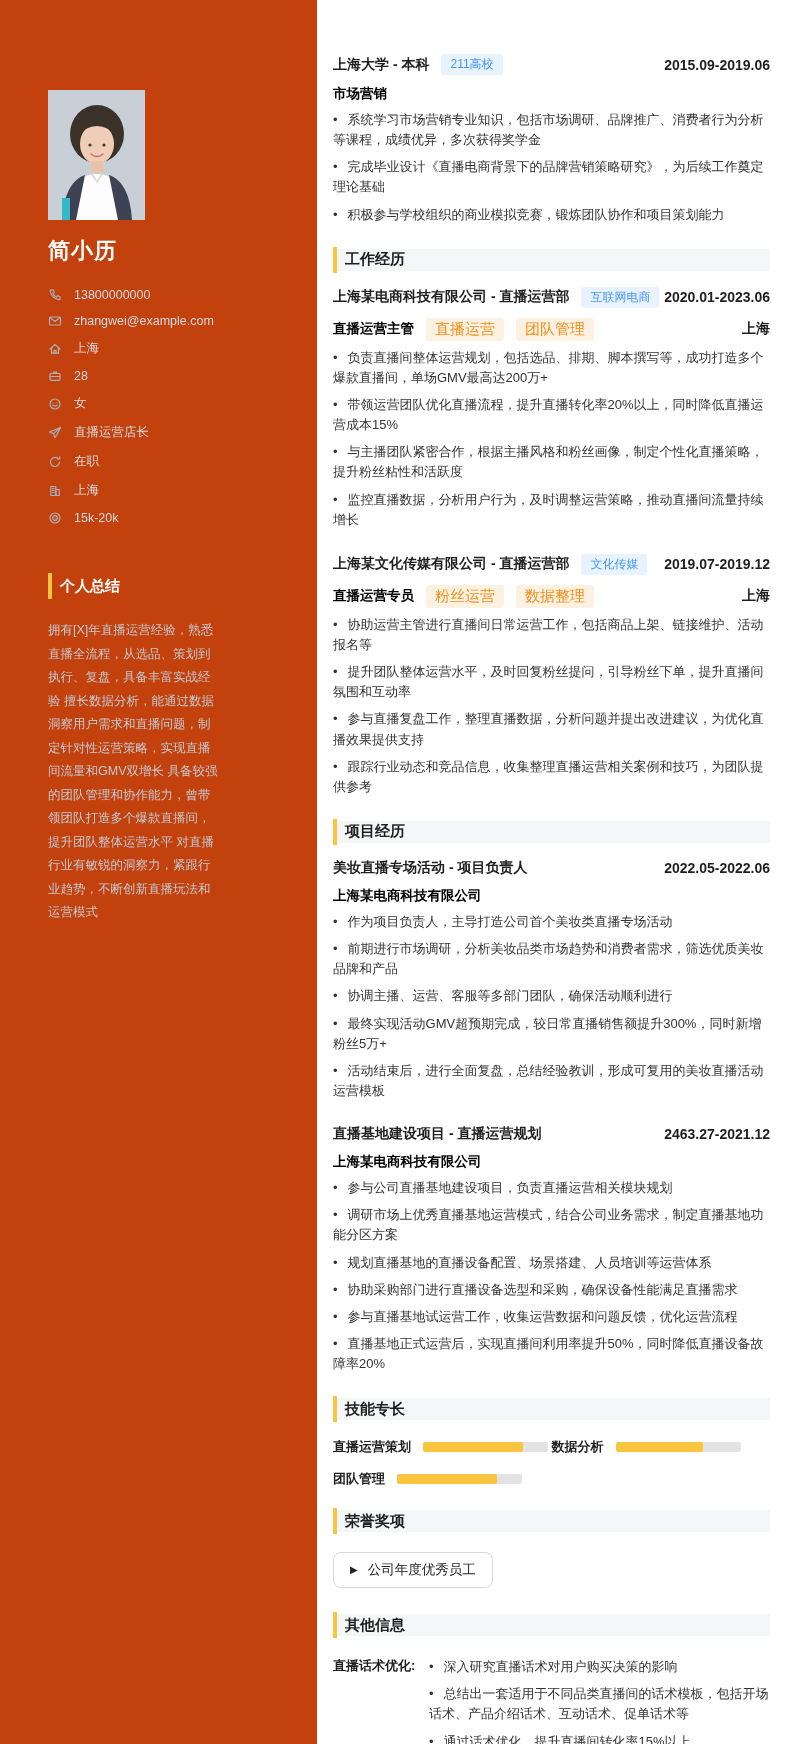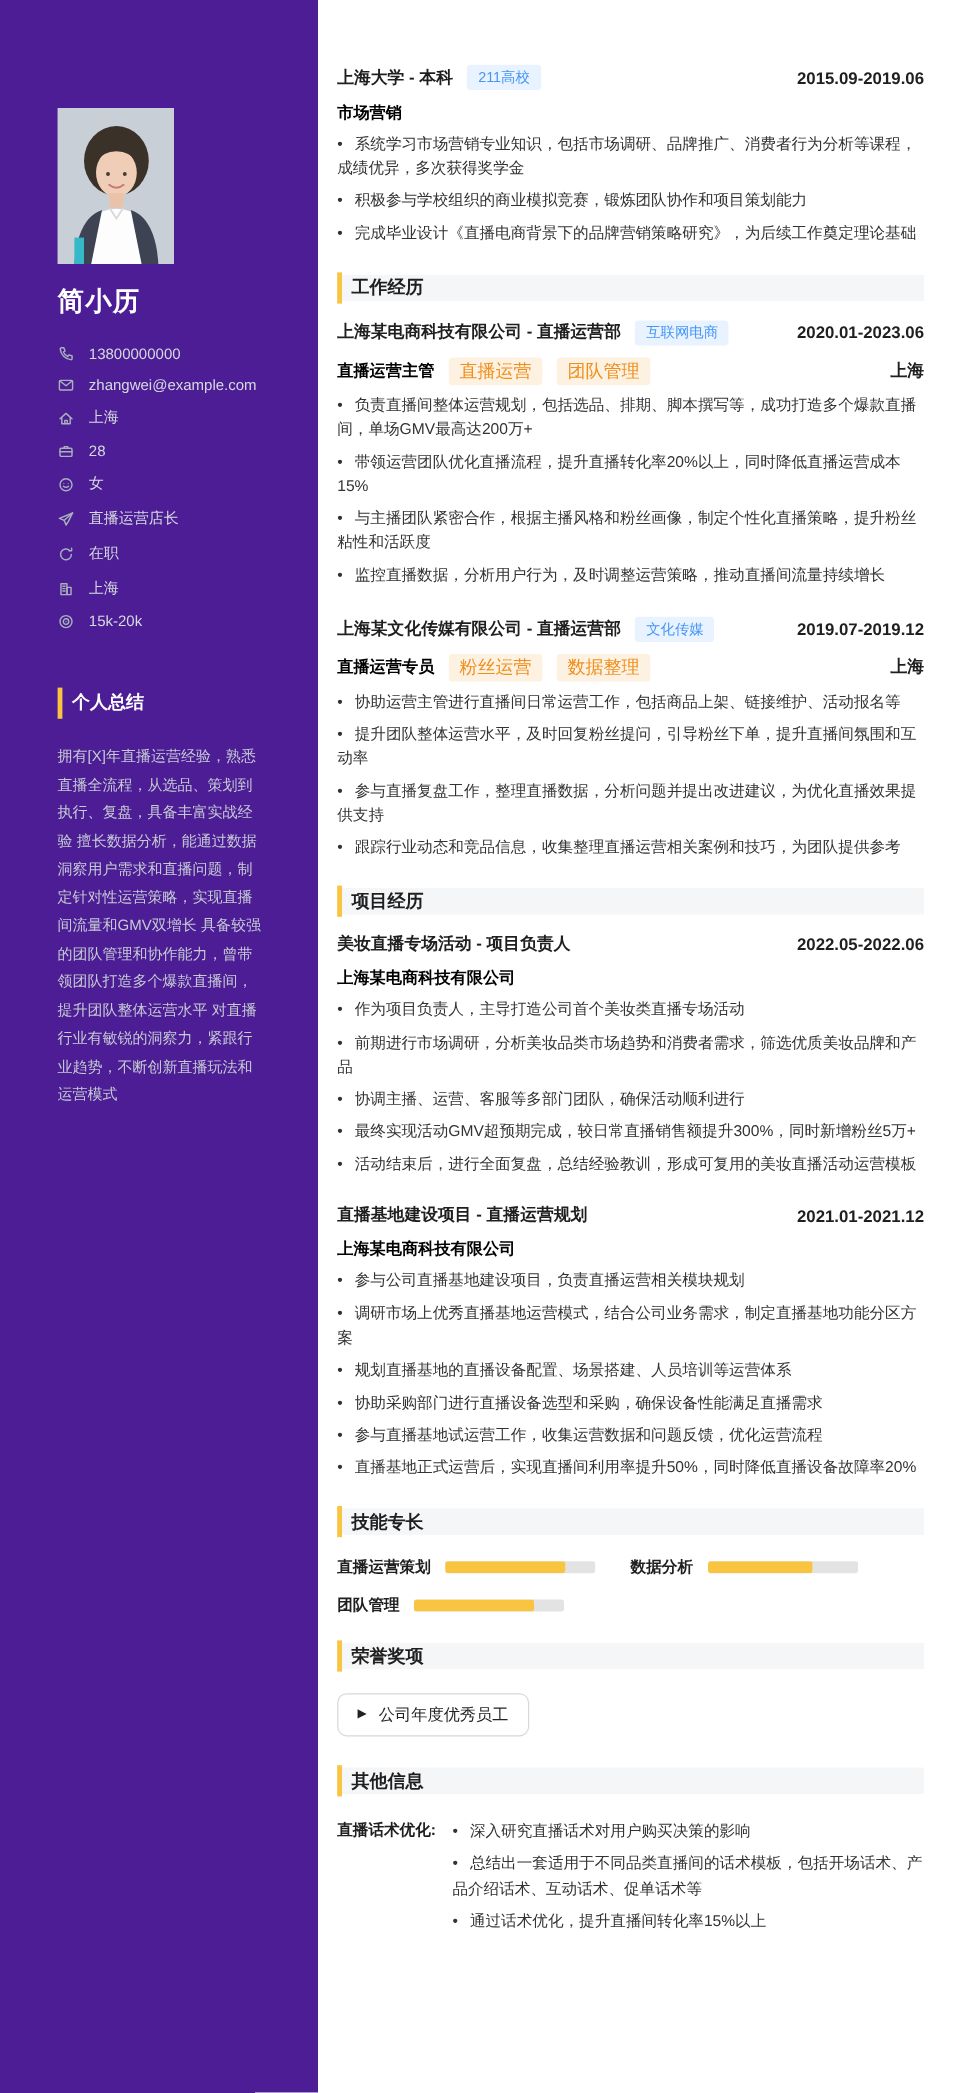--- a/index.html
+++ b/index.html
@@ -1,19 +1,19 @@
 <!DOCTYPE html>
 <html><head>
 <meta charset="utf-8">
 <style>
   html,body{margin:0;padding:0;background:#fff;}
   .page{width:794px;height:1744px;display:flex;overflow:hidden;background:#fff;
         font-family:"Liberation Sans","DejaVu Sans",sans-serif;}
   
-  .sidebar{width:265px;flex:none;background:#4c1d95;color:#D6DAE0;
+  .sidebar{width:317px;flex:none;background:#c2410c;color:#D6DAE0;
            padding:90px 36px 30px 48px;box-sizing:border-box;}
   .photo{width:97px;height:130px;overflow:hidden;background:#C9CFD6;}
   .photo svg{display:block;}
   .name{color:#FFFFFF;font-size:22px;font-weight:700;letter-spacing:1px;margin:16px 0 0;}
   .contact{list-style:none;margin:22px 0 0;padding:0;}
   .contact-item{display:flex;align-items:center;gap:12px;margin-bottom:12px;
                 font-size:12.5px;color:#D6DAE0;}
   .cicon{width:14px;height:14px;flex:none;display:inline-flex;}
   .side-sec-title{position:relative;margin-top:48px;padding-left:12px;
                   font-size:15px;font-weight:700;color:#FFFFFF;line-height:26px;}
@@ -179,22 +179,22 @@
       <div class="entry-row">
         <span class="entry-title">上海大学 - 本科</span>
         <span class="badge-blue">211高校</span>
         <span class="entry-date">2015.09-2019.06</span>
       </div>
       <div class="entry-sub">
         <span class="role">市场营销</span>
       </div>
       <div class="bullets">
         <div class="bullet">系统学习市场营销专业知识，包括市场调研、品牌推广、消费者行为分析等课程，成绩优异，多次获得奖学金</div>
+        <div class="bullet">完成毕业设计《直播电商背景下的品牌营销策略研究》，为后续工作奠定理论基础</div>
         <div class="bullet">积极参与学校组织的商业模拟竞赛，锻炼团队协作和项目策划能力</div>
-        <div class="bullet">完成毕业设计《直播电商背景下的品牌营销策略研究》，为后续工作奠定理论基础</div>
       </div>
     </section>
 
     <section>
       <div class="sec-header">
         <span class="sec-accent"></span>
         <span class="sec-title">工作经历</span>
       </div>
 
       <div>
@@ -257,21 +257,21 @@
           <div class="bullet">前期进行市场调研，分析美妆品类市场趋势和消费者需求，筛选优质美妆品牌和产品</div>
           <div class="bullet">协调主播、运营、客服等多部门团队，确保活动顺利进行</div>
           <div class="bullet">最终实现活动GMV超预期完成，较日常直播销售额提升300%，同时新增粉丝5万+</div>
           <div class="bullet">活动结束后，进行全面复盘，总结经验教训，形成可复用的美妆直播活动运营模板</div>
         </div>
       </div>
 
       <div>
         <div class="entry-row">
           <span class="entry-title">直播基地建设项目 - 直播运营规划</span>
-          <span class="entry-date">2021.01-2021.12</span>
+          <span class="entry-date">2463.27-2021.12</span>
         </div>
         <div class="entry-sub">
           <span class="role">上海某电商科技有限公司</span>
         </div>
         <div class="bullets">
           <div class="bullet">参与公司直播基地建设项目，负责直播运营相关模块规划</div>
           <div class="bullet">调研市场上优秀直播基地运营模式，结合公司业务需求，制定直播基地功能分区方案</div>
           <div class="bullet">规划直播基地的直播设备配置、场景搭建、人员培训等运营体系</div>
           <div class="bullet">协助采购部门进行直播设备选型和采购，确保设备性能满足直播需求</div>
           <div class="bullet">参与直播基地试运营工作，收集运营数据和问题反馈，优化运营流程</div>

